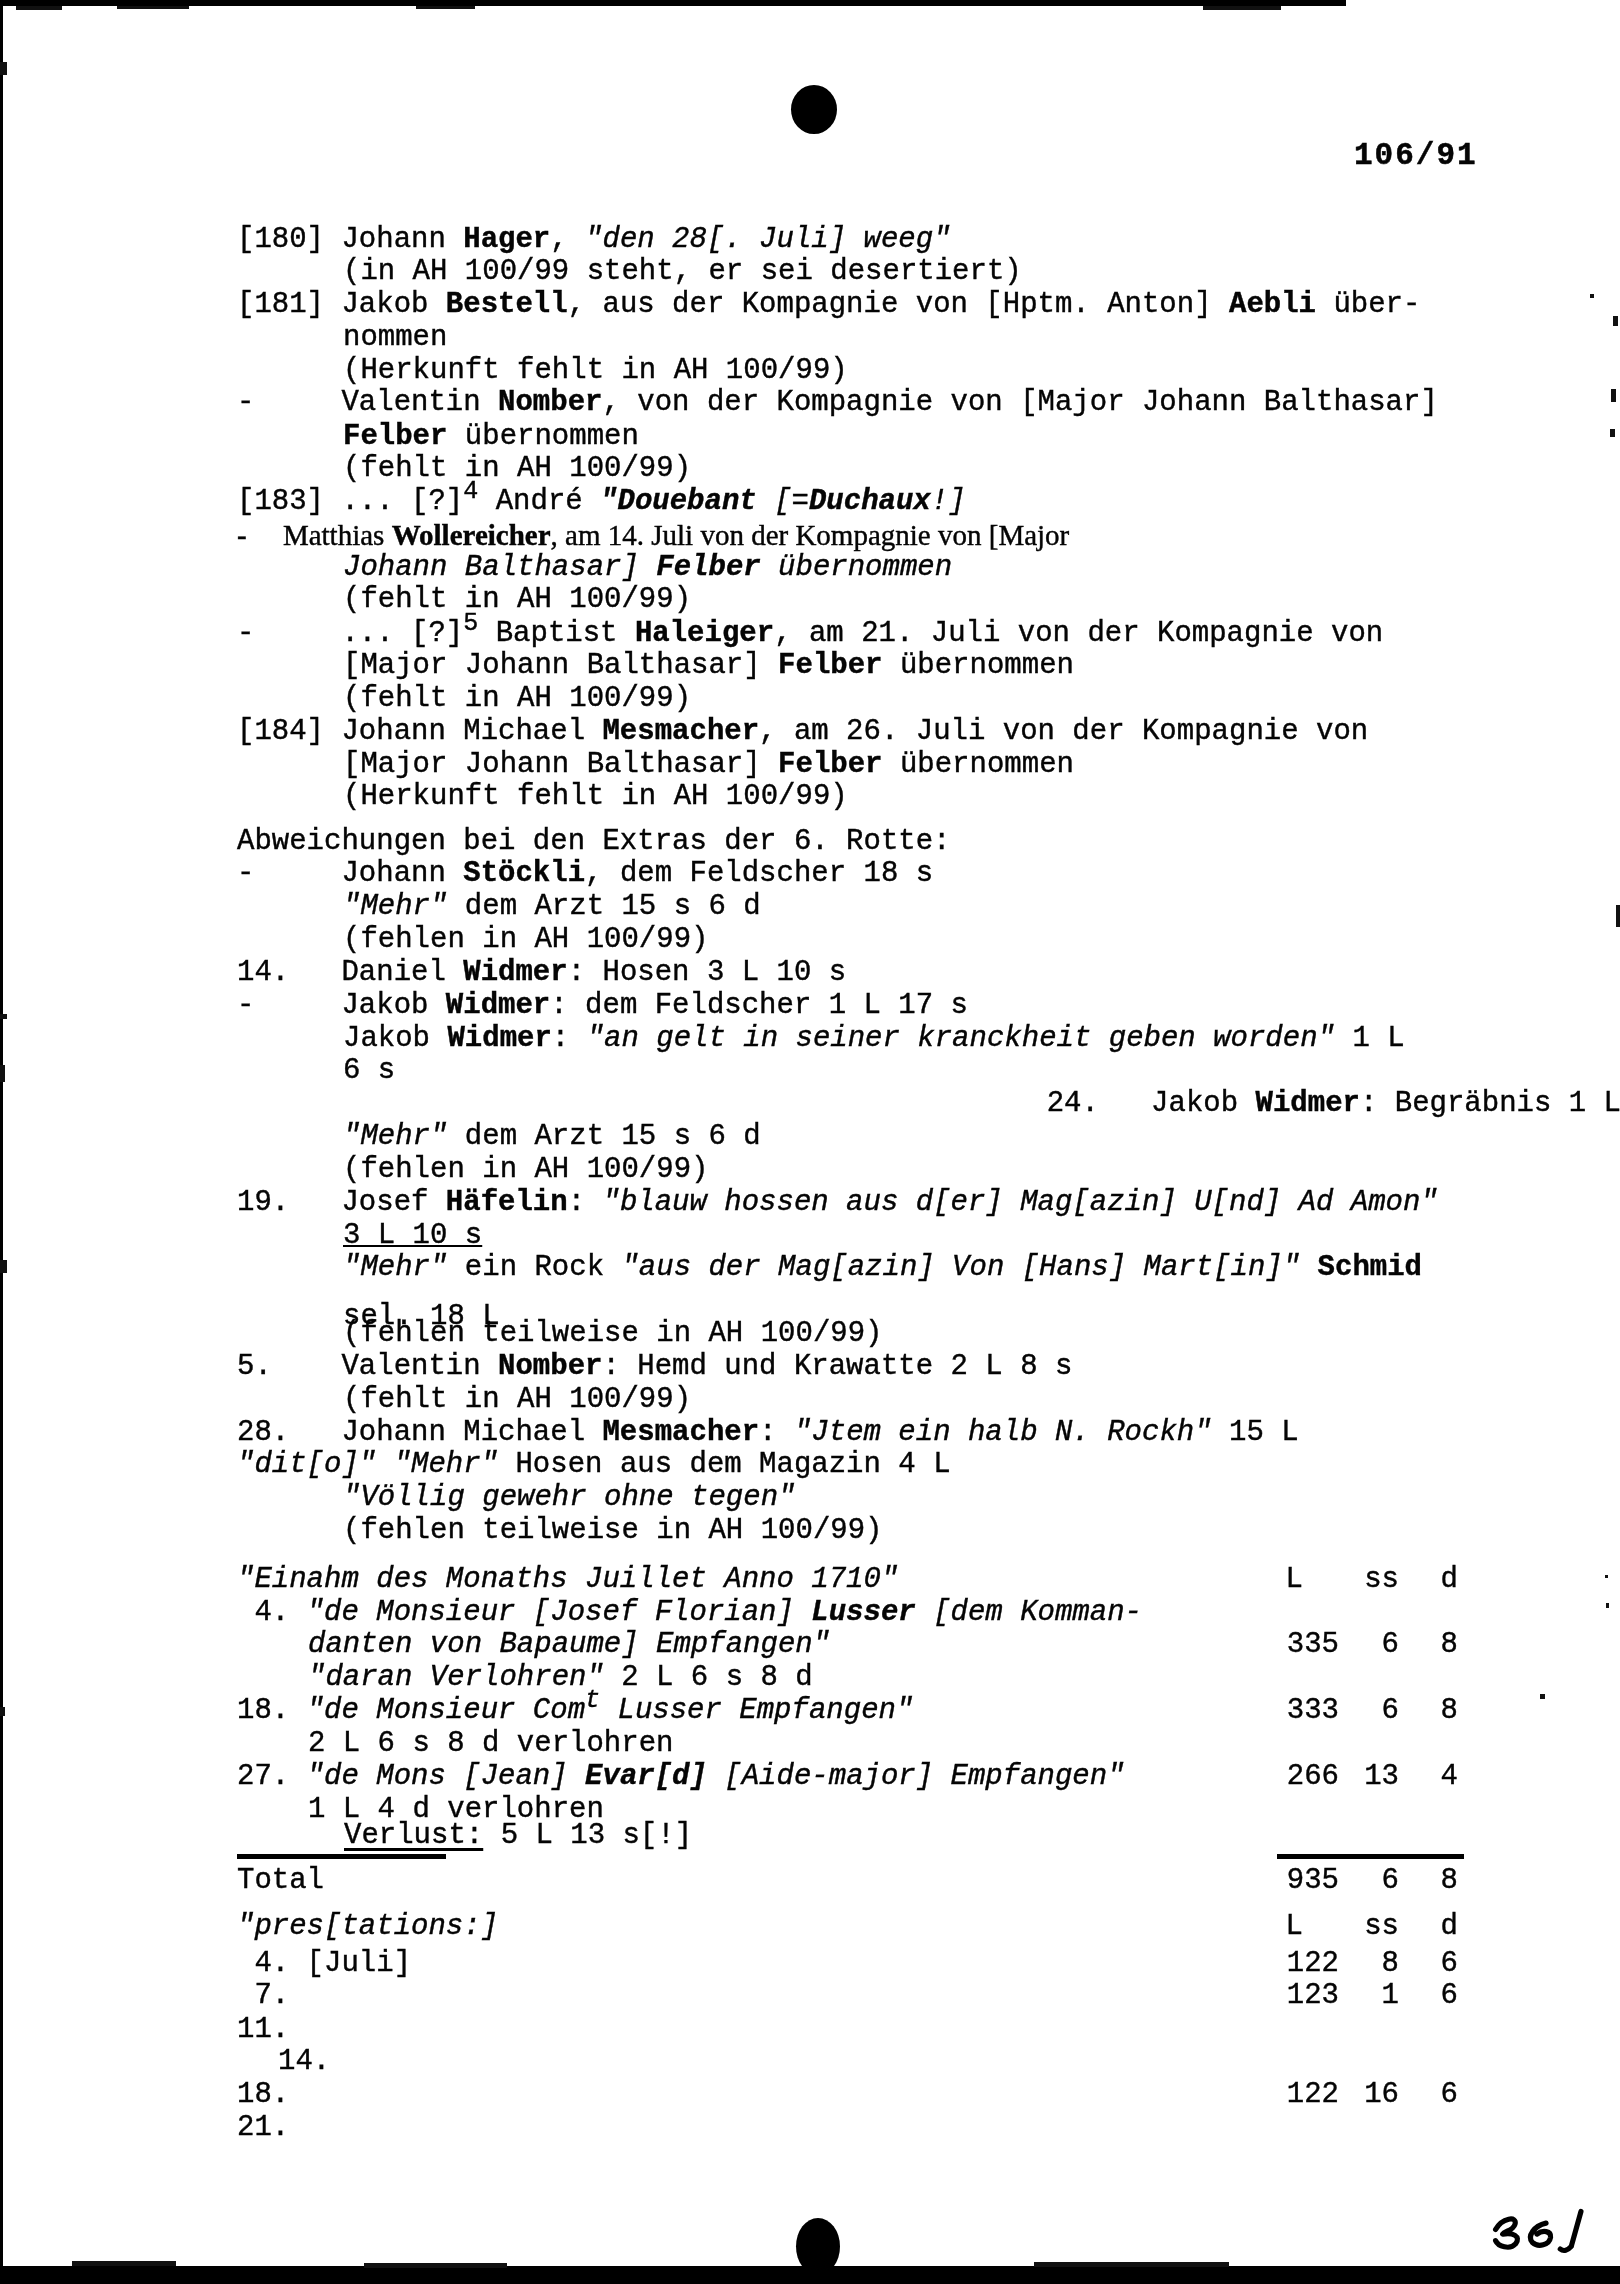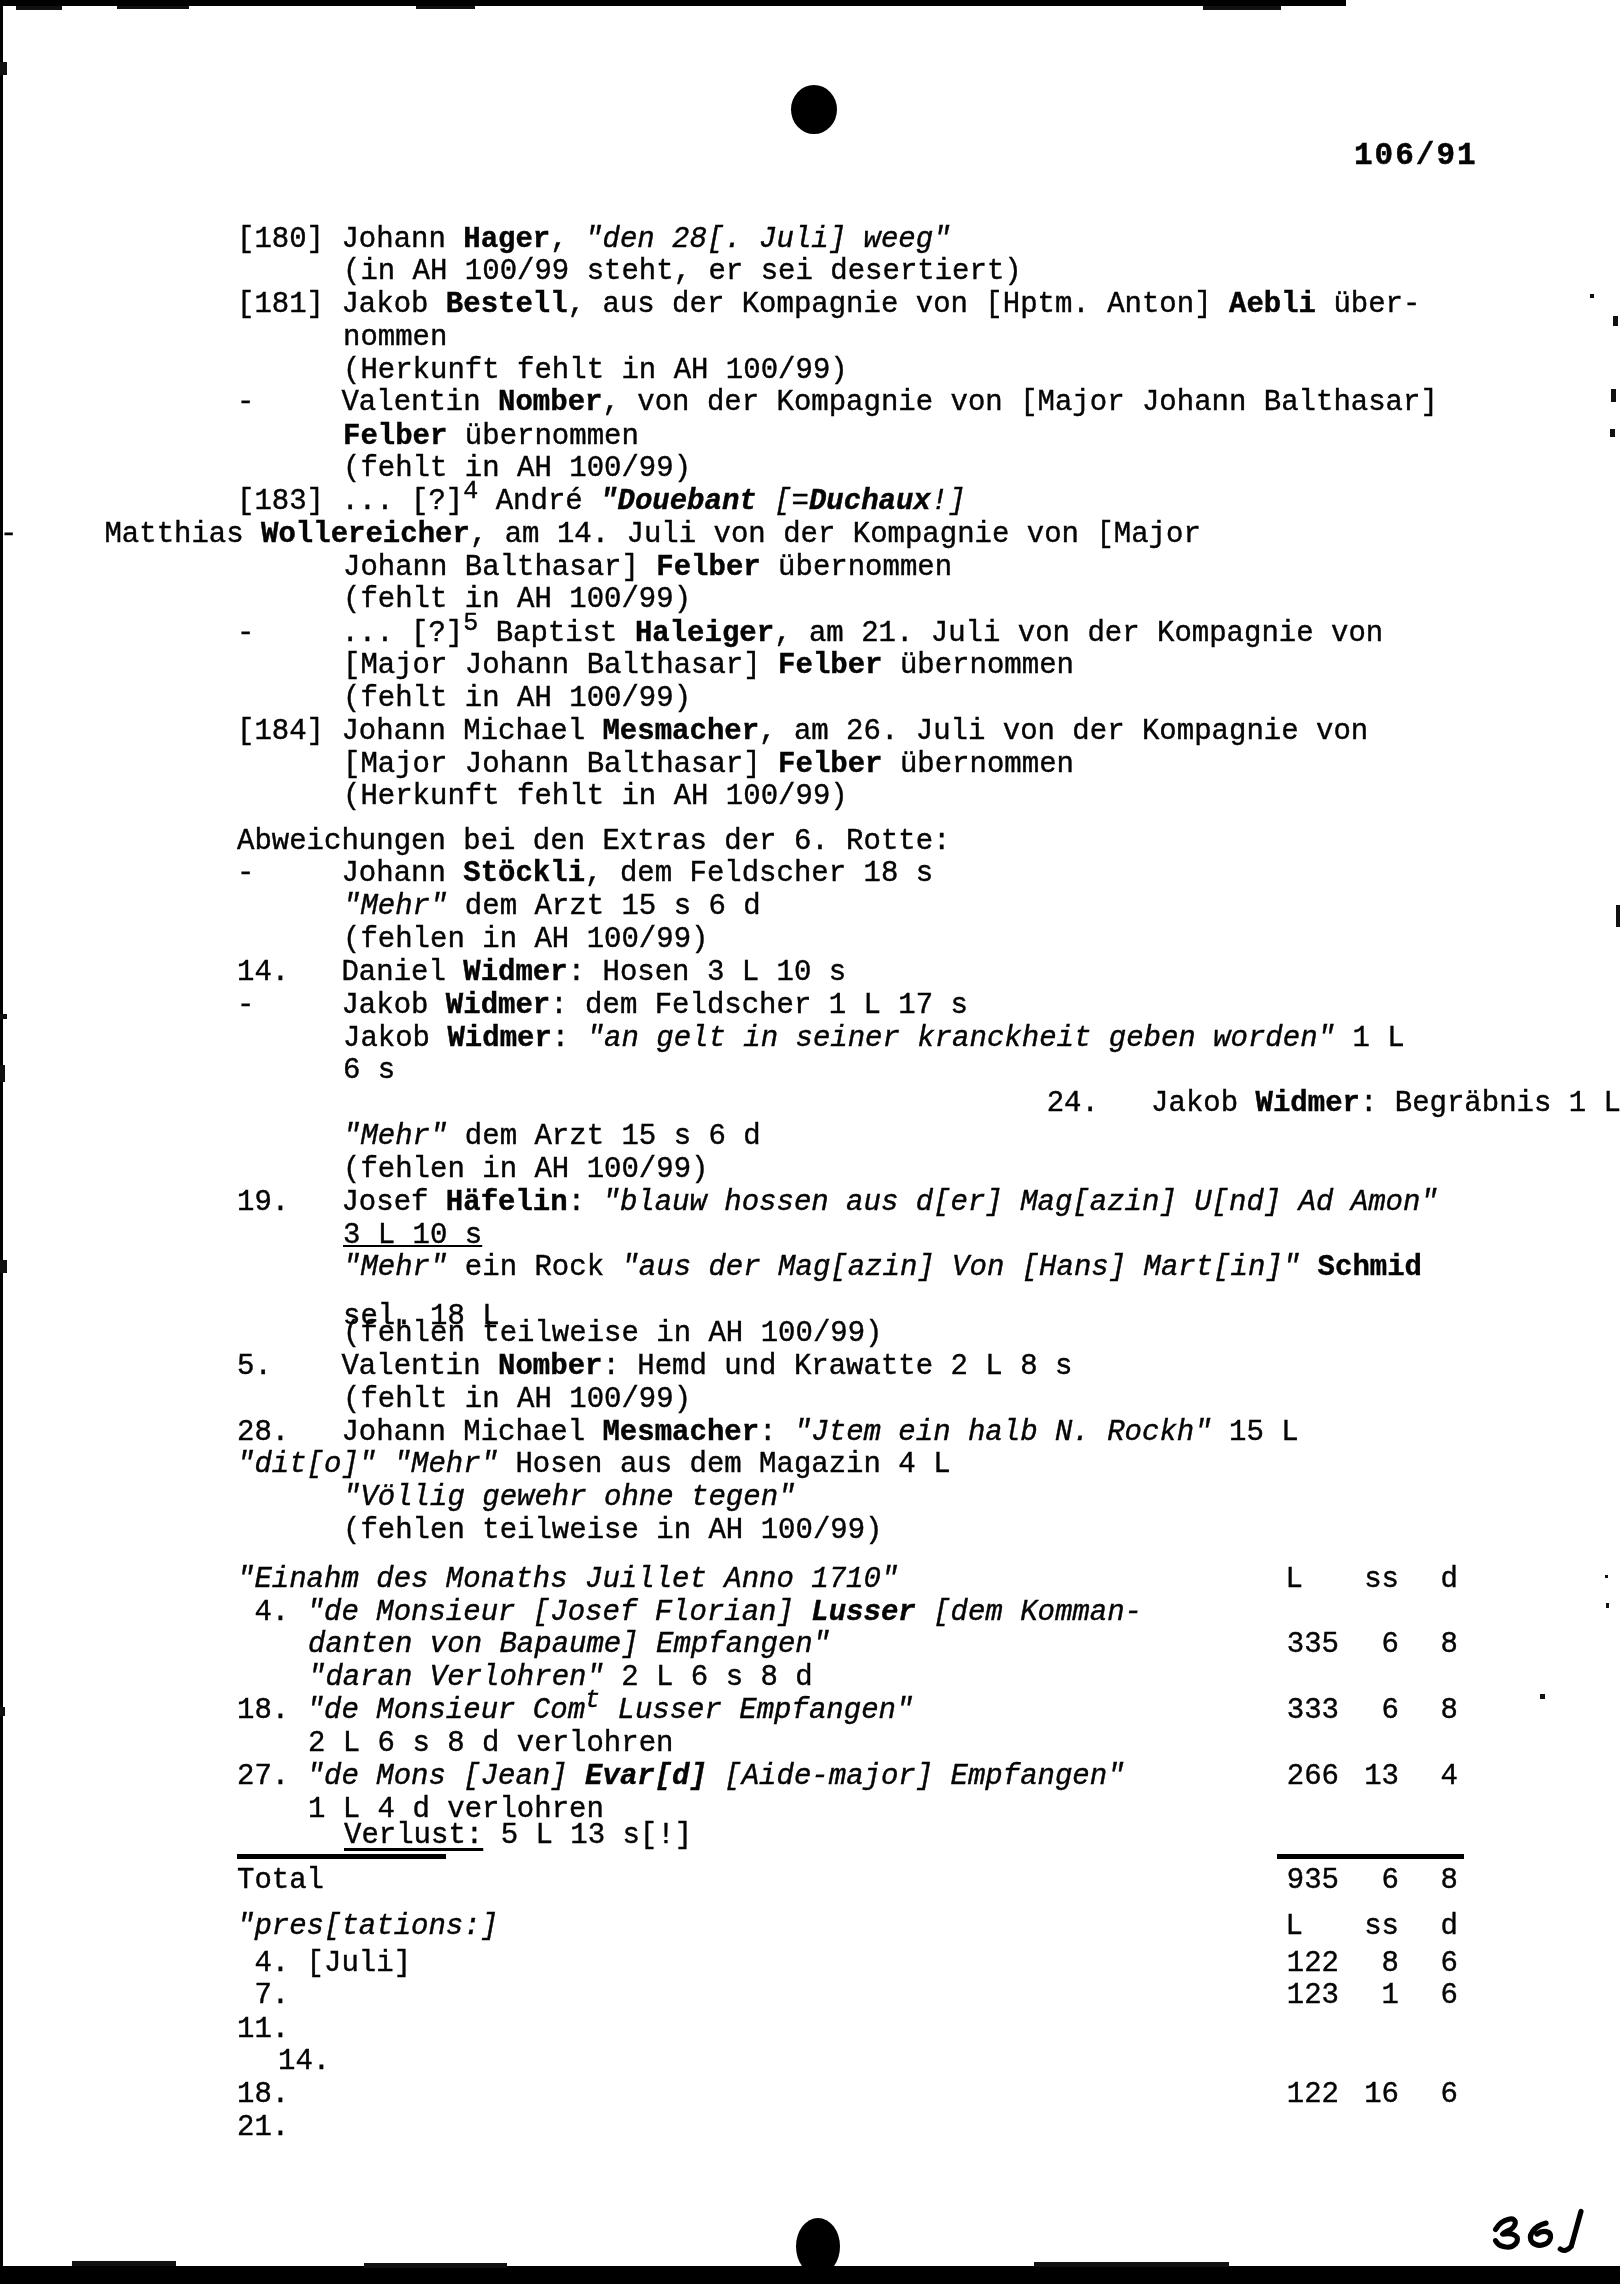--- a/index.html
+++ b/index.html
@@ -34,22 +34,22 @@
   <div id="doc-lines">
       <div class="line" style="top: 224px;"><span class="txt" style="margin-left: 237px;"><span>[180] Johann </span><span class="b">Hager</span><span>, </span><span class="i">"den 28[. Juli] weeg"</span></span></div>
       <div class="line" style="top: 256px;"><span class="txt" style="margin-left: 343px;"><span>(in AH 100/99 steht, er sei desertiert)</span></span></div>
       <div class="line" style="top: 289px;"><span class="txt" style="margin-left: 237px;"><span>[181] Jakob </span><span class="b">Bestell</span><span>, aus der Kompagnie von [Hptm. Anton] </span><span class="b">Aebli</span><span> über-</span></span></div>
       <div class="line" style="top: 322px;"><span class="txt" style="margin-left: 343px;"><span>nommen</span></span></div>
       <div class="line" style="top: 355px;"><span class="txt" style="margin-left: 343px;"><span>(Herkunft fehlt in AH 100/99)</span></span></div>
       <div class="line" style="top: 387px;"><span class="txt" style="margin-left: 237px;"><span>-     Valentin </span><span class="b">Nomber</span><span>, von der Kompagnie von [Major Johann Balthasar]</span></span></div>
       <div class="line" style="top: 421px;"><span class="txt" style="margin-left: 343px;"><span class="b">Felber</span><span> übernommen</span></span></div>
       <div class="line" style="top: 453px;"><span class="txt" style="margin-left: 343px;"><span>(fehlt in AH 100/99)</span></span></div>
       <div class="line" style="top: 486px;"><span class="txt" style="margin-left: 237px;"><span>[183] ... [?]</span><span class="sup">4</span><span> André </span><span class="b i">"Douebant</span><span class="i"> [=</span><span class="b i">Duchaux</span><span class="i">!]</span></span></div>
-      <div class="line" style="top: 519px;"><span class="txt" style=""><span>-     Matthias </span><span class="b">Wollereicher</span><span>, am 14. Juli von der Kompagnie von [Major</span></span></div>
-      <div class="line" style="top: 552px;"><span class="txt" style="margin-left: 343px;"><span>Johann Balthasar] </span><span class="b">Felber</span><span> übernommen</span></span></div>
+      <div class="line" style="top: 519px;"><span class="txt" style="margin-left: 237px; font-family: Liberation Serif, serif;"><span>-     Matthias </span><span class="b">Wollereicher</span><span>, am 14. Juli von der Kompagnie von [Major</span></span></div>
+      <div class="line" style="top: 552px; font-style: italic;"><span class="txt" style="margin-left: 343px;"><span>Johann Balthasar] </span><span class="b">Felber</span><span> übernommen</span></span></div>
       <div class="line" style="top: 584px;"><span class="txt" style="margin-left: 343px;"><span>(fehlt in AH 100/99)</span></span></div>
       <div class="line" style="top: 618px;"><span class="txt" style="margin-left: 237px;"><span>-     ... [?]</span><span class="sup">5</span><span> Baptist </span><span class="b">Haleiger</span><span>, am 21. Juli von der Kompagnie von</span></span></div>
       <div class="line" style="top: 650px;"><span class="txt" style="margin-left: 343px;"><span>[Major Johann Balthasar] </span><span class="b">Felber</span><span> übernommen</span></span></div>
       <div class="line" style="top: 683px;"><span class="txt" style="margin-left: 343px;"><span>(fehlt in AH 100/99)</span></span></div>
       <div class="line" style="top: 716px;"><span class="txt" style="margin-left: 237px;"><span>[184] Johann Michael </span><span class="b">Mesmacher</span><span>, am 26. Juli von der Kompagnie von</span></span></div>
       <div class="line" style="top: 749px;"><span class="txt" style="margin-left: 343px;"><span>[Major Johann Balthasar] </span><span class="b">Felber</span><span> übernommen</span></span></div>
       <div class="line" style="top: 781px;"><span class="txt" style="margin-left: 343px;"><span>(Herkunft fehlt in AH 100/99)</span></span></div>
       <div class="line" style="top: 826px;"><span class="txt" style="margin-left: 237px;"><span>Abweichungen bei den Extras der 6. Rotte:</span></span></div>
       <div class="line" style="top: 858px;"><span class="txt" style="margin-left: 237px;"><span>-     Johann </span><span class="b">Stöckli</span><span>, dem Feldscher 18 s</span></span></div>
       <div class="line" style="top: 891px;"><span class="txt" style="margin-left: 343px;"><span class="i">"Mehr"</span><span> dem Arzt 15 s 6 d</span></span></div>

